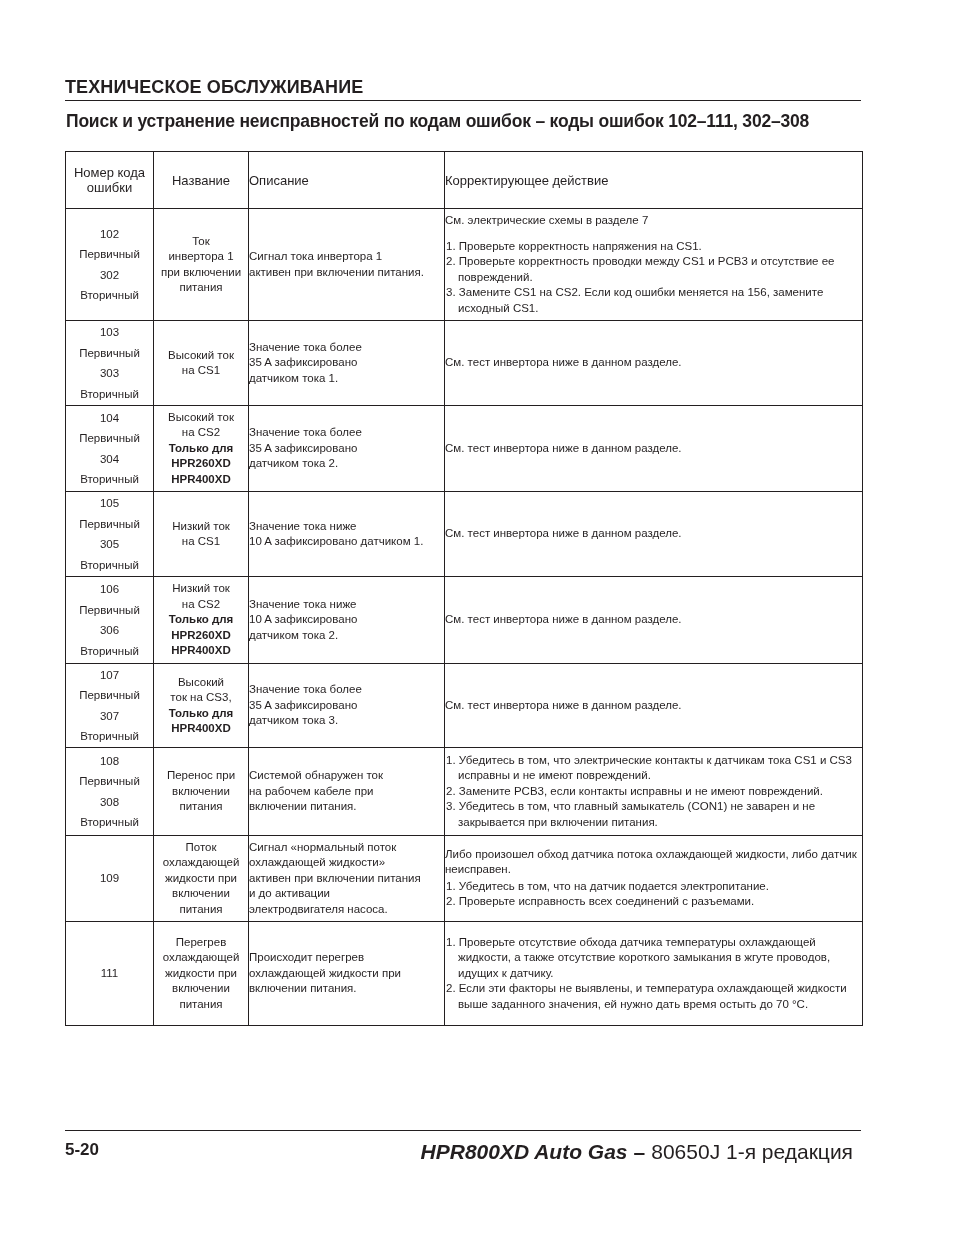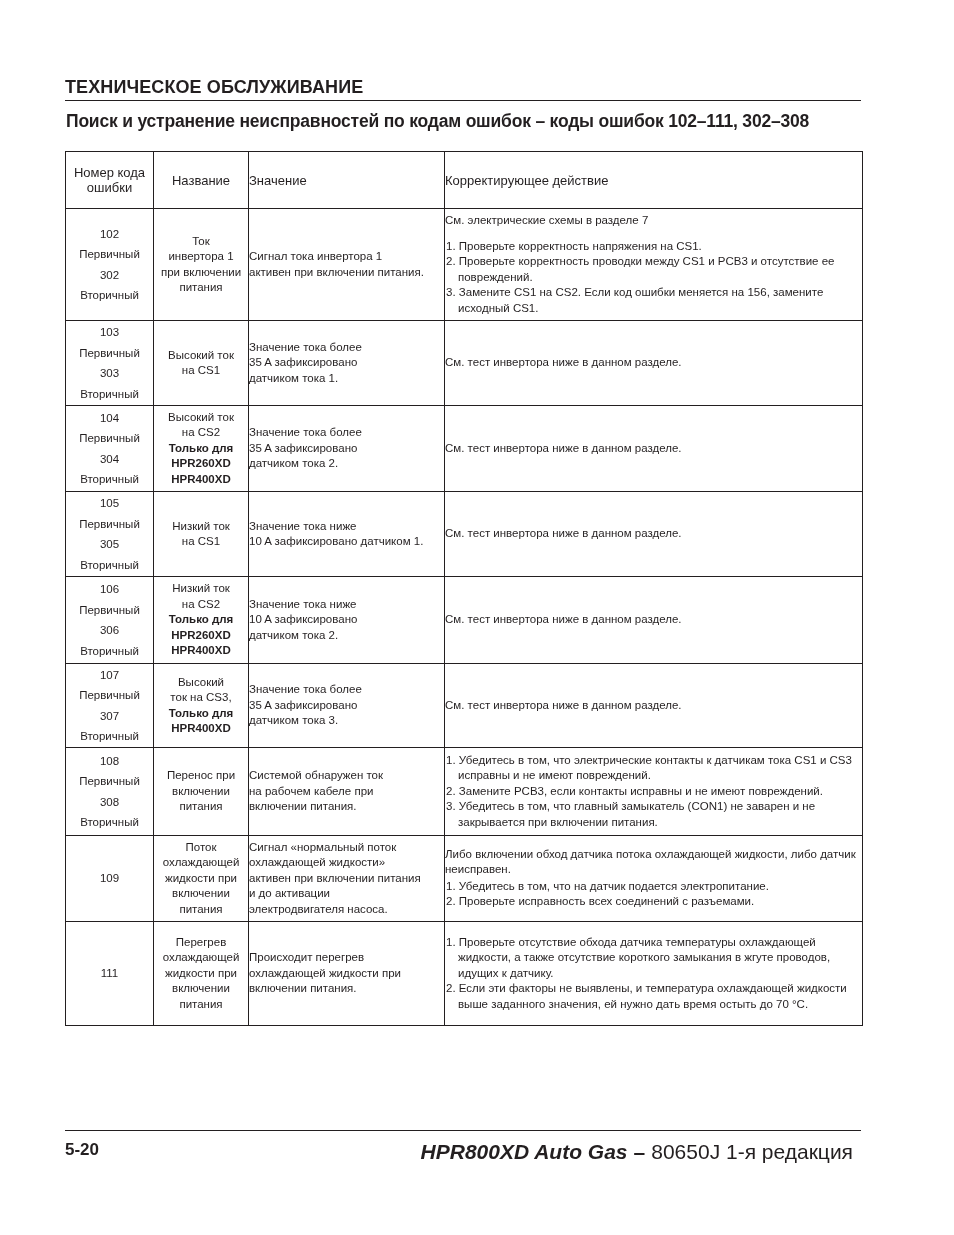--- a/index.html
+++ b/index.html
@@ -42,21 +42,21 @@
   <colgroup>
     <col style="width:88px">
     <col style="width:95px">
     <col style="width:196px">
     <col style="width:418px">
   </colgroup>
   <thead>
     <tr>
       <th class="c-code">Номер кода ошибки</th>
       <th class="c-name">Название</th>
-      <th class="c-desc">Значение</th>
+      <th class="c-desc">Описание</th>
       <th class="c-act">Корректирующее действие</th>
     </tr>
   </thead>
   <tbody id="table-body">
       <tr style="height: 112px;">
         <td class="code">
           <span class="v">102</span>
           <span class="v">Первичный</span>
           <span class="v">302</span>
           <span class="v">Вторичный</span>
@@ -225,21 +225,21 @@
           <div>питания</div>
         </td>
         <td class="desc">
           <div>Сигнал «нормальный поток</div>
           <div>охлаждающей жидкости»</div>
           <div>активен при включении питания</div>
           <div>и до активации</div>
           <div>электродвигателя насоса.</div>
         </td>
         <td class="act">
-          <span class="act-intro">Либо включении обход датчика потока охлаждающей жидкости, либо датчик неисправен.</span>
+          <span class="act-intro">Либо произошел обход датчика потока охлаждающей жидкости, либо датчик неисправен.</span>
           <ol class="steps">
             <li>1. Убедитесь в том, что на датчик подается электропитание.</li>
             <li>2. Проверьте исправность всех соединений с разъемами.</li>
           </ol>
         </td>
       </tr>
       <tr style="height: 104px;">
         <td class="code">
           <span class="v">111</span>
         </td>

